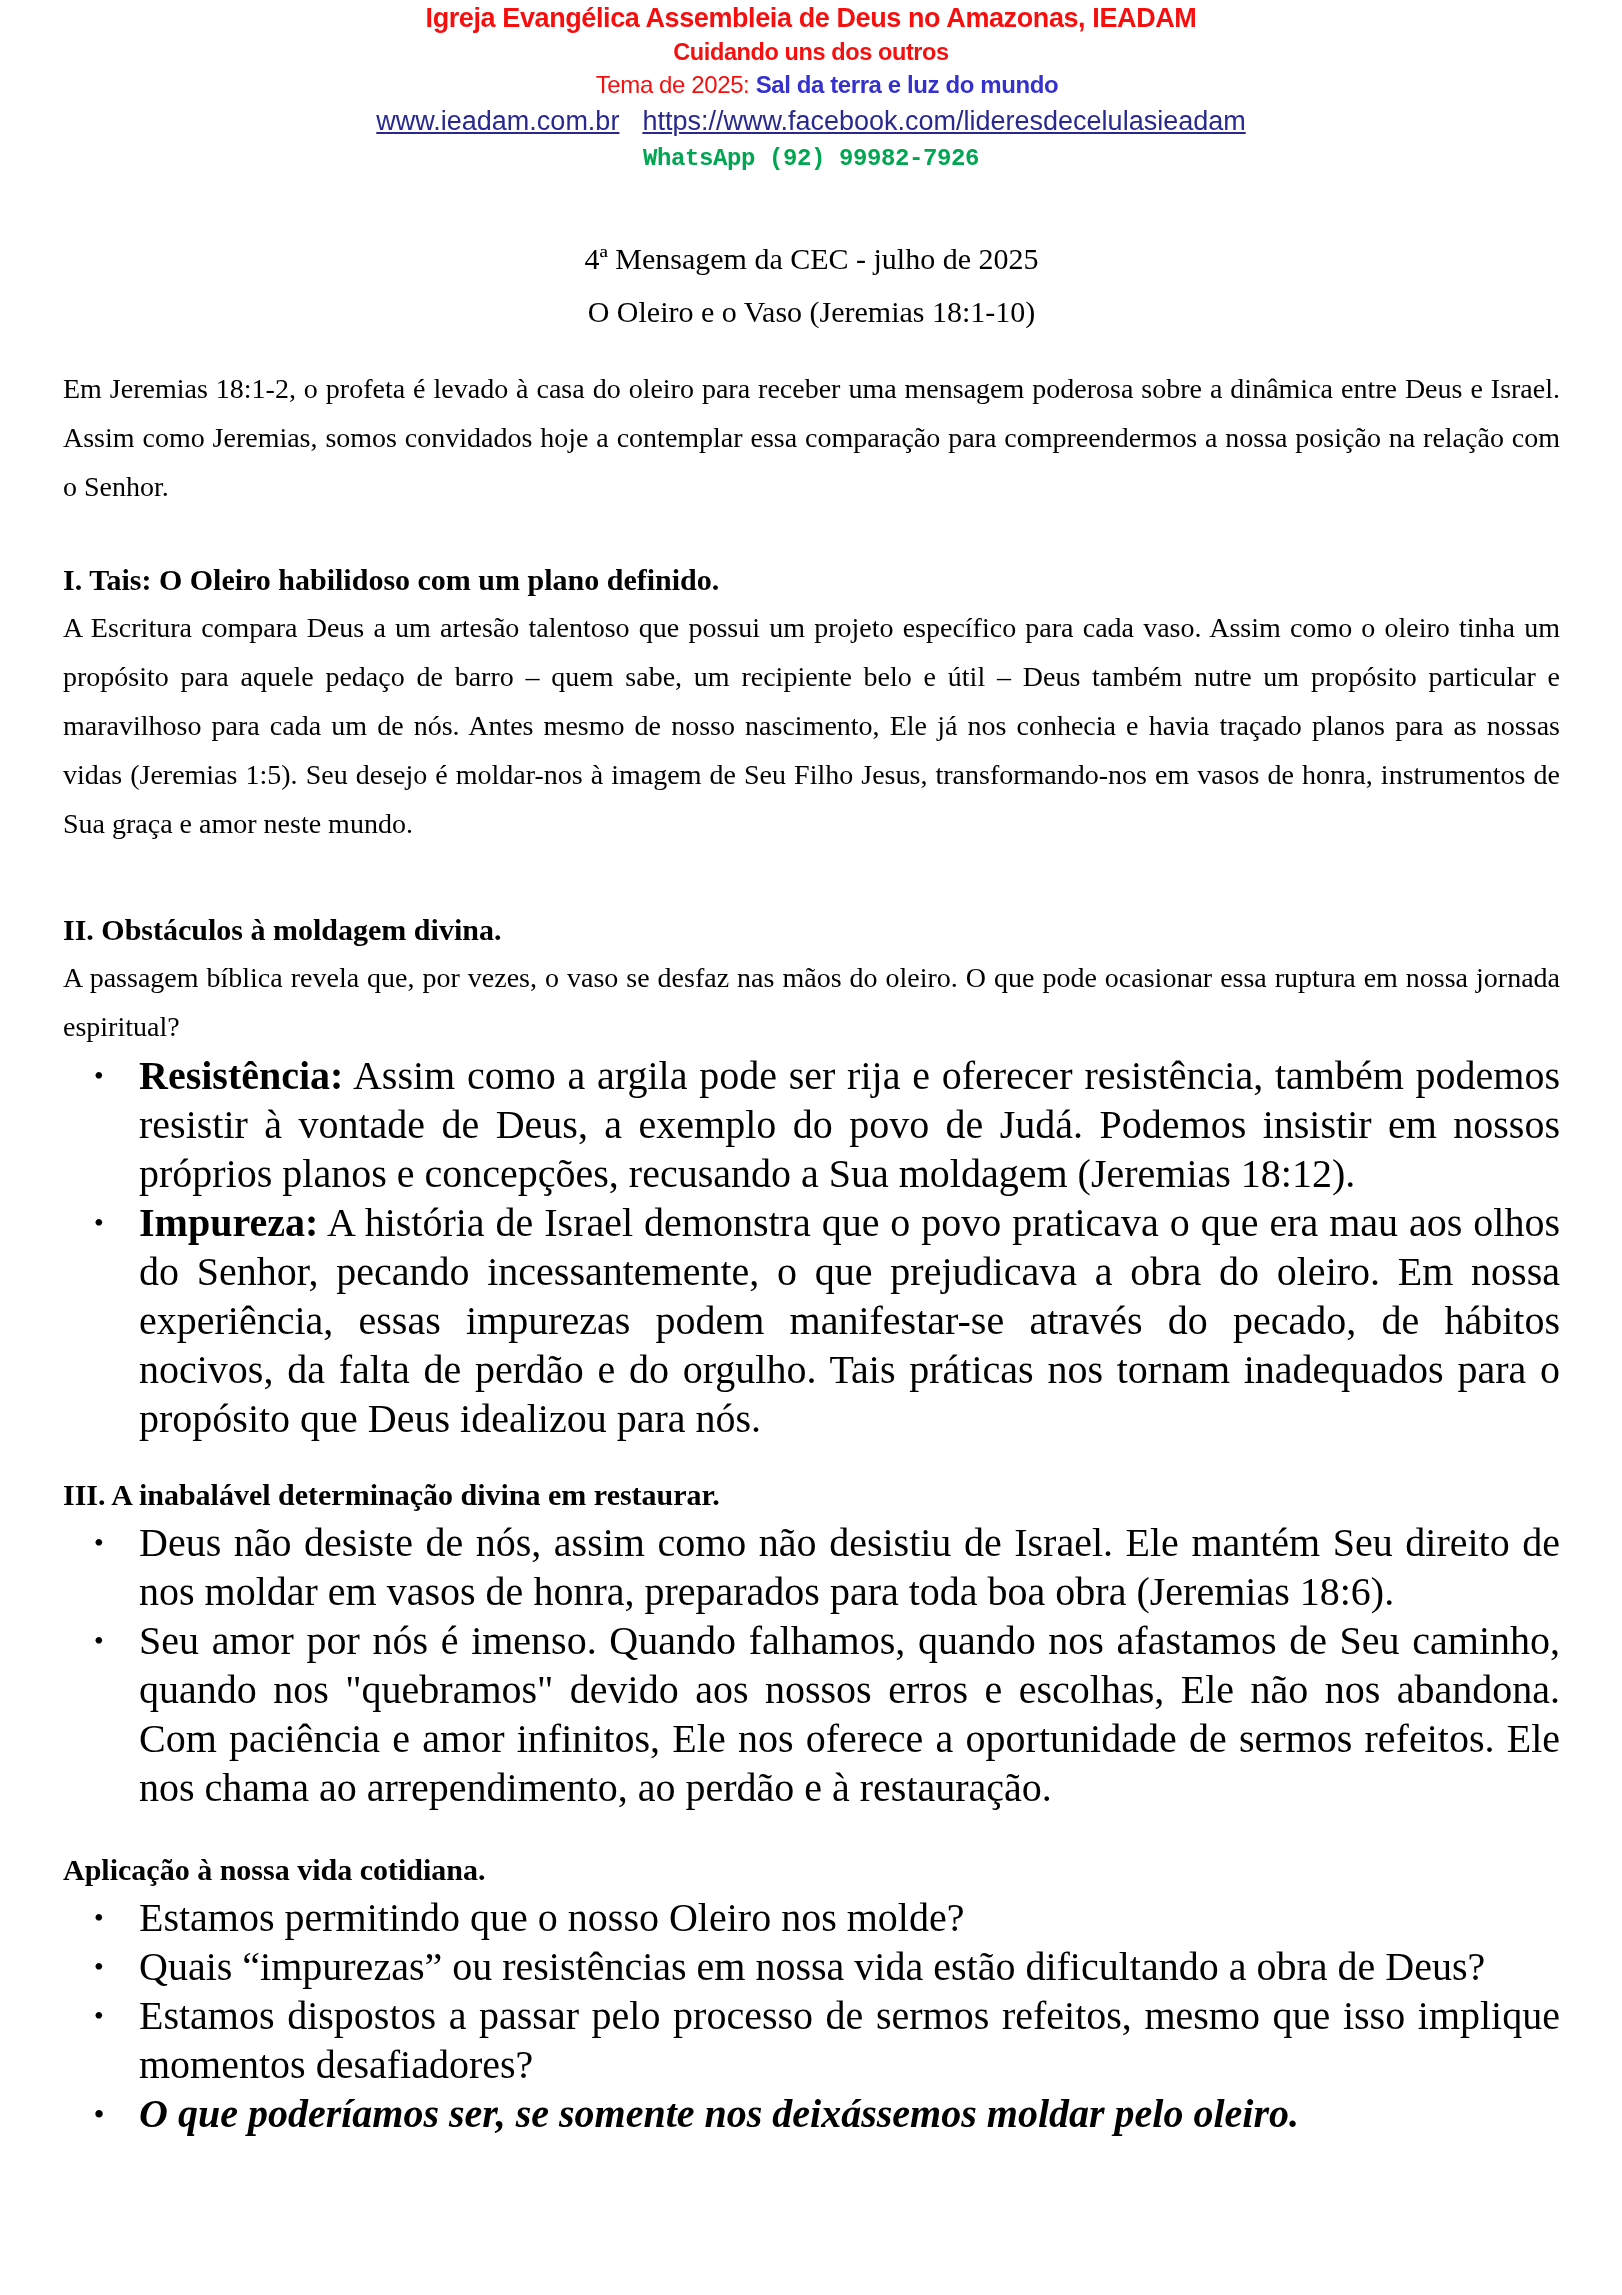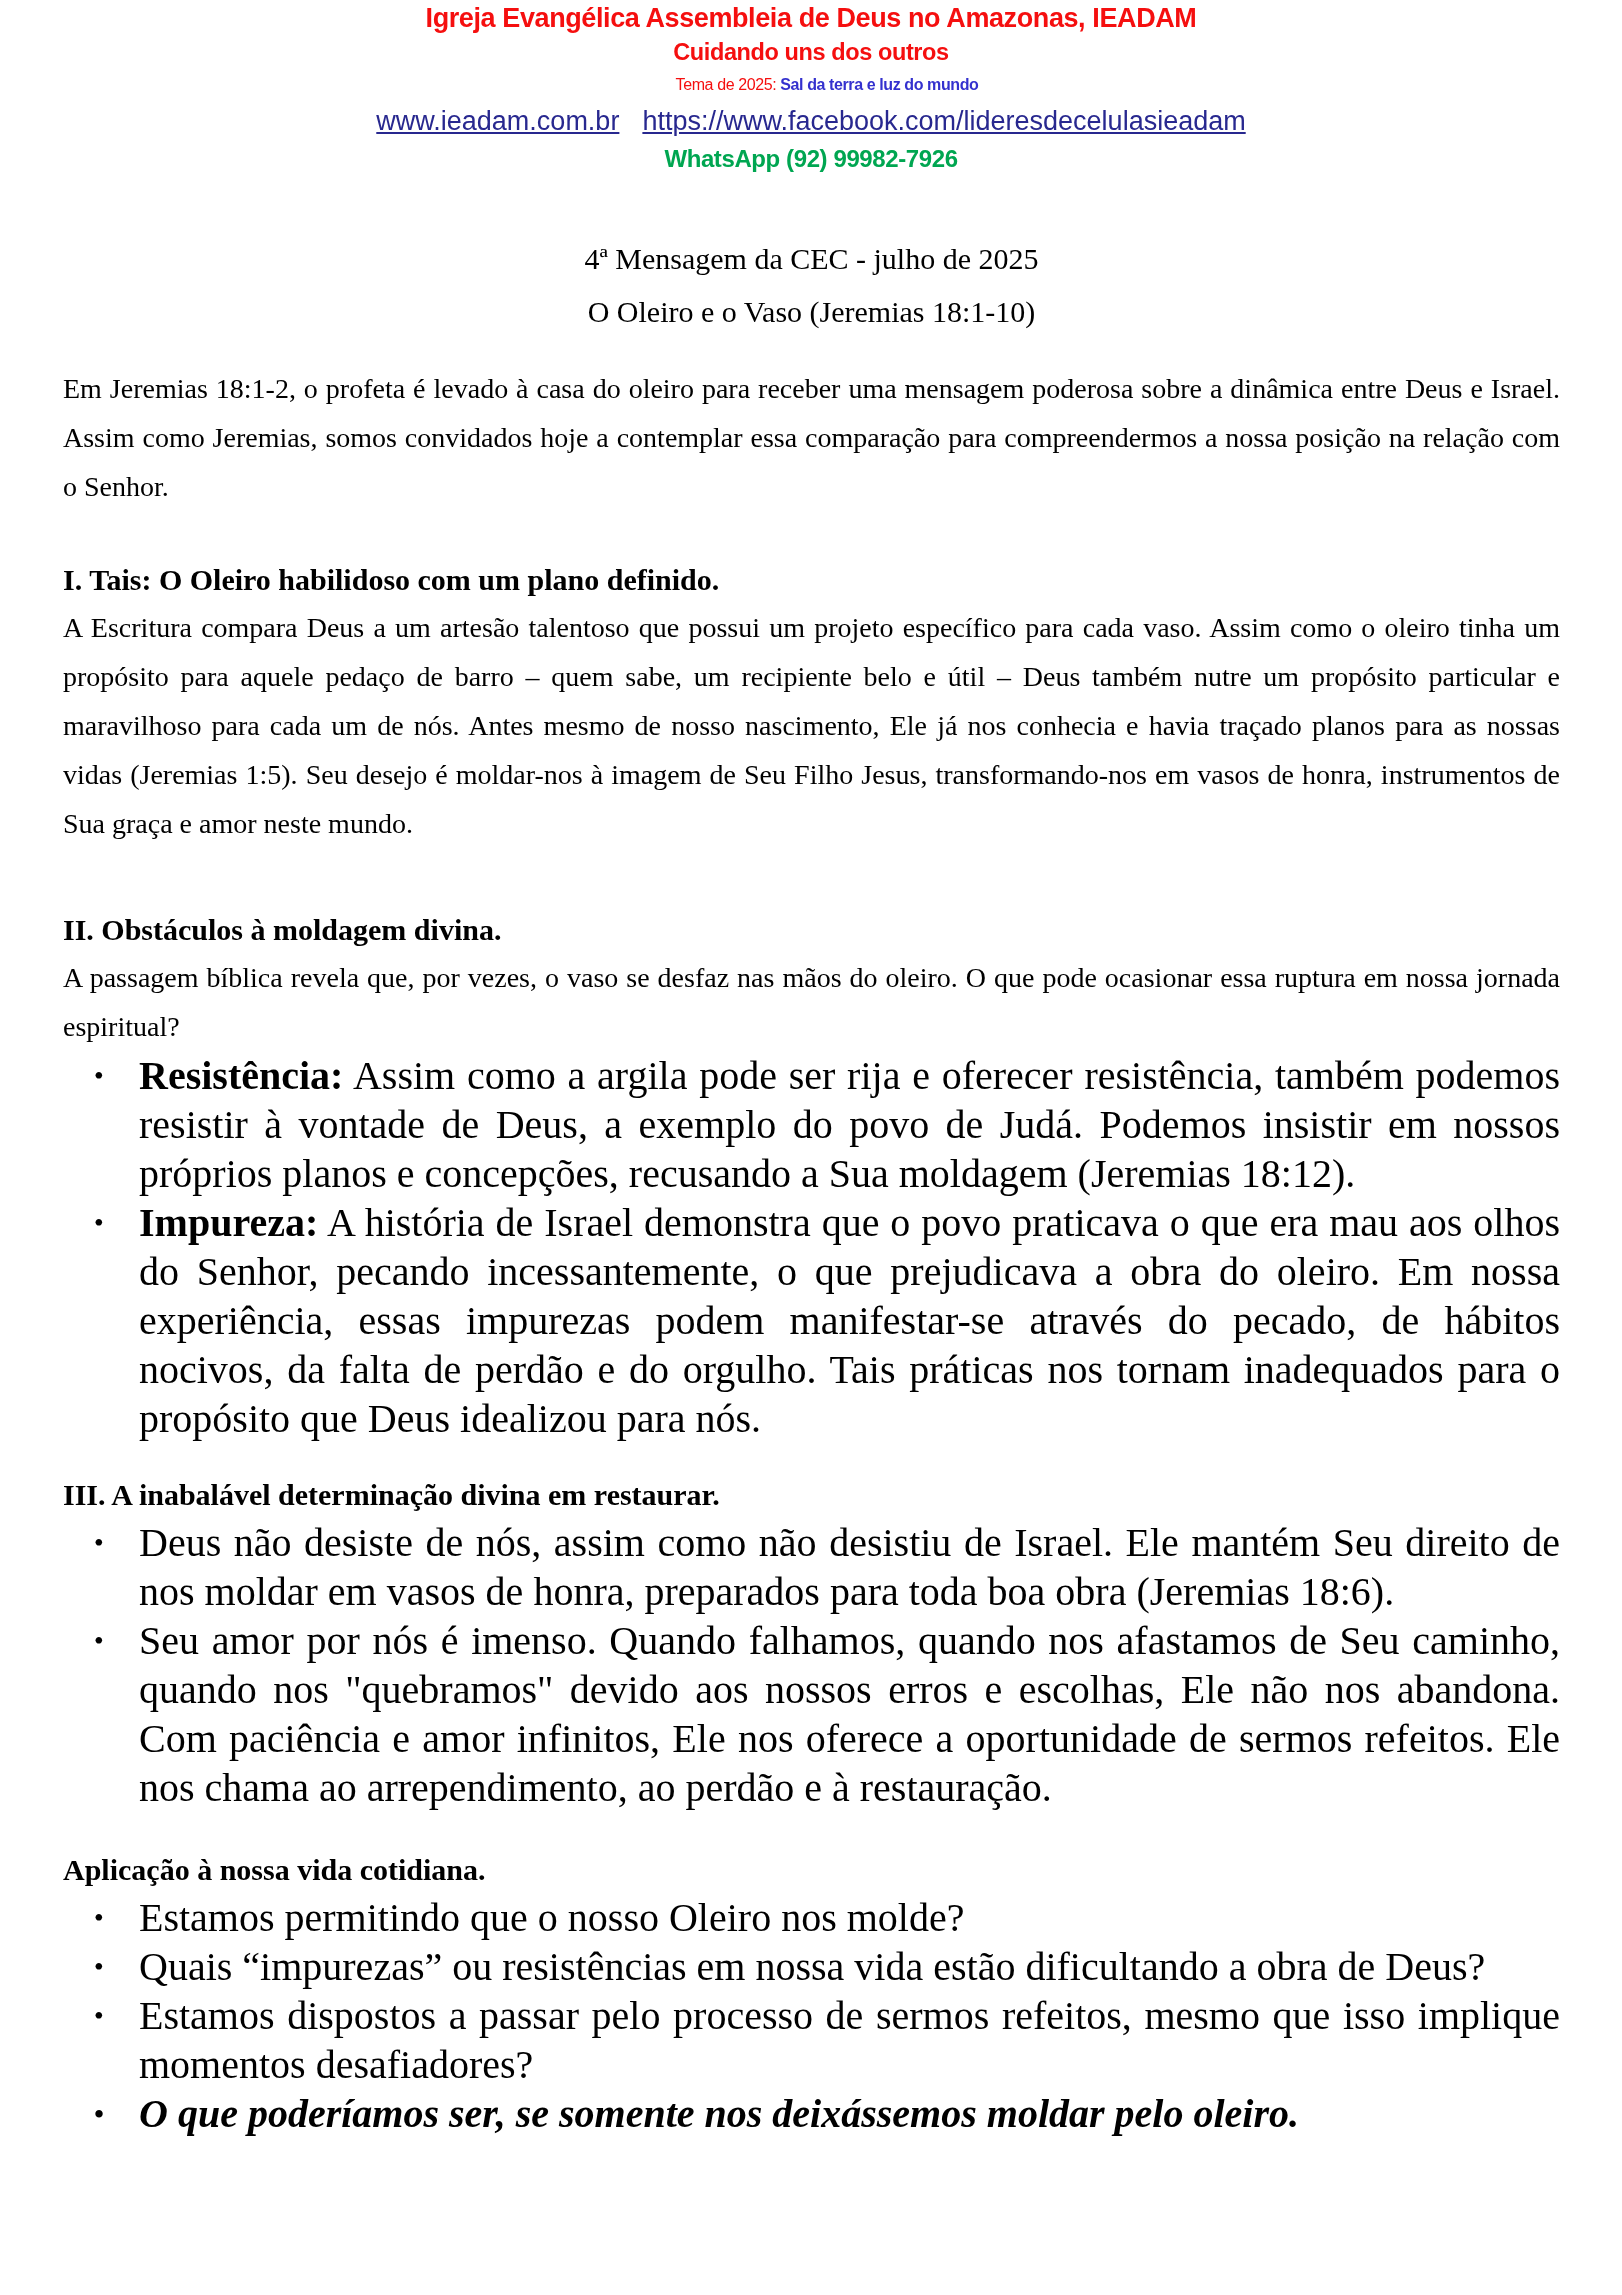--- a/index.html
+++ b/index.html
@@ -38,27 +38,27 @@
     line-height:24px;
     margin-top:-1.6px;
   }
   
   .header-text{
     text-align:center;
     letter-spacing:-0.4px;
   }
   .h-line1{font-size:27px;font-weight:bold;color:var(--red);line-height:36px;}
   .h-line2{font-size:23.5px;font-weight:bold;color:var(--red);line-height:32px;}
-  .h-line3{font-size:16px;line-height:34px;margin-left:32px;}
+  .h-line3{font-size:24px;line-height:34px;margin-left:32px;}
   .h-line3 .prefix{color:var(--red);font-weight:normal;}
   .h-line3 .theme{color:var(--blue);font-weight:bold;}
   .h-links{font-size:27px;line-height:39px;letter-spacing:0;}
   .h-links a{color:var(--link);text-decoration:underline;}
   .h-links a + a{margin-left:23px;}
-  .h-whatsapp{font-size:24px;font-weight:bold;color:var(--green);line-height:36px;}
+  .h-whatsapp{font-size:24px;font-weight:bold;color:var(--green);line-height:36px;font-family:Liberation Mono, monospace;}
   
   .content{padding:0 62px 0 63px;font-family:Liberation Serif, serif;}
   .title{
     margin-top:55px;
     text-align:center;
     font-size:30px;
     line-height:53px;
   }
   .para{
     font-size:28px;

